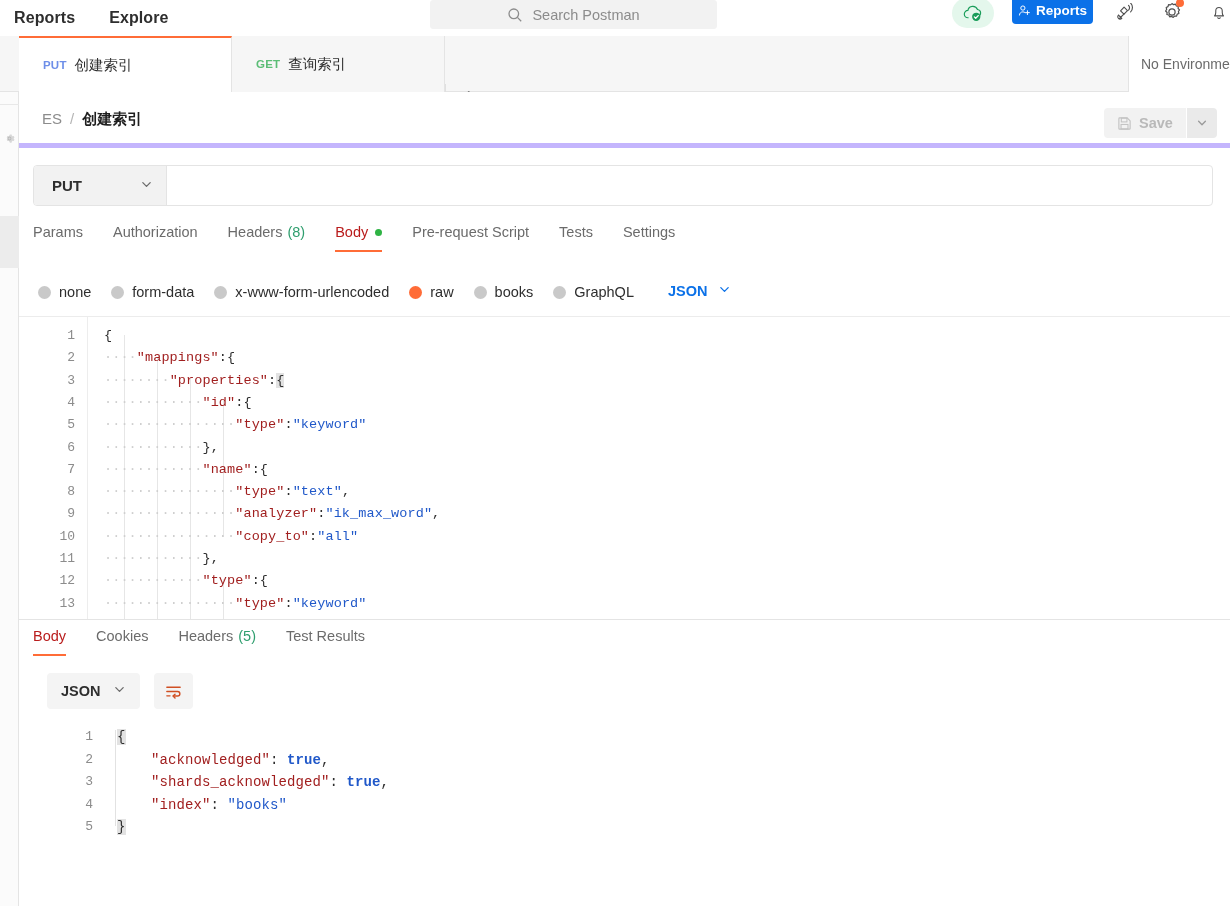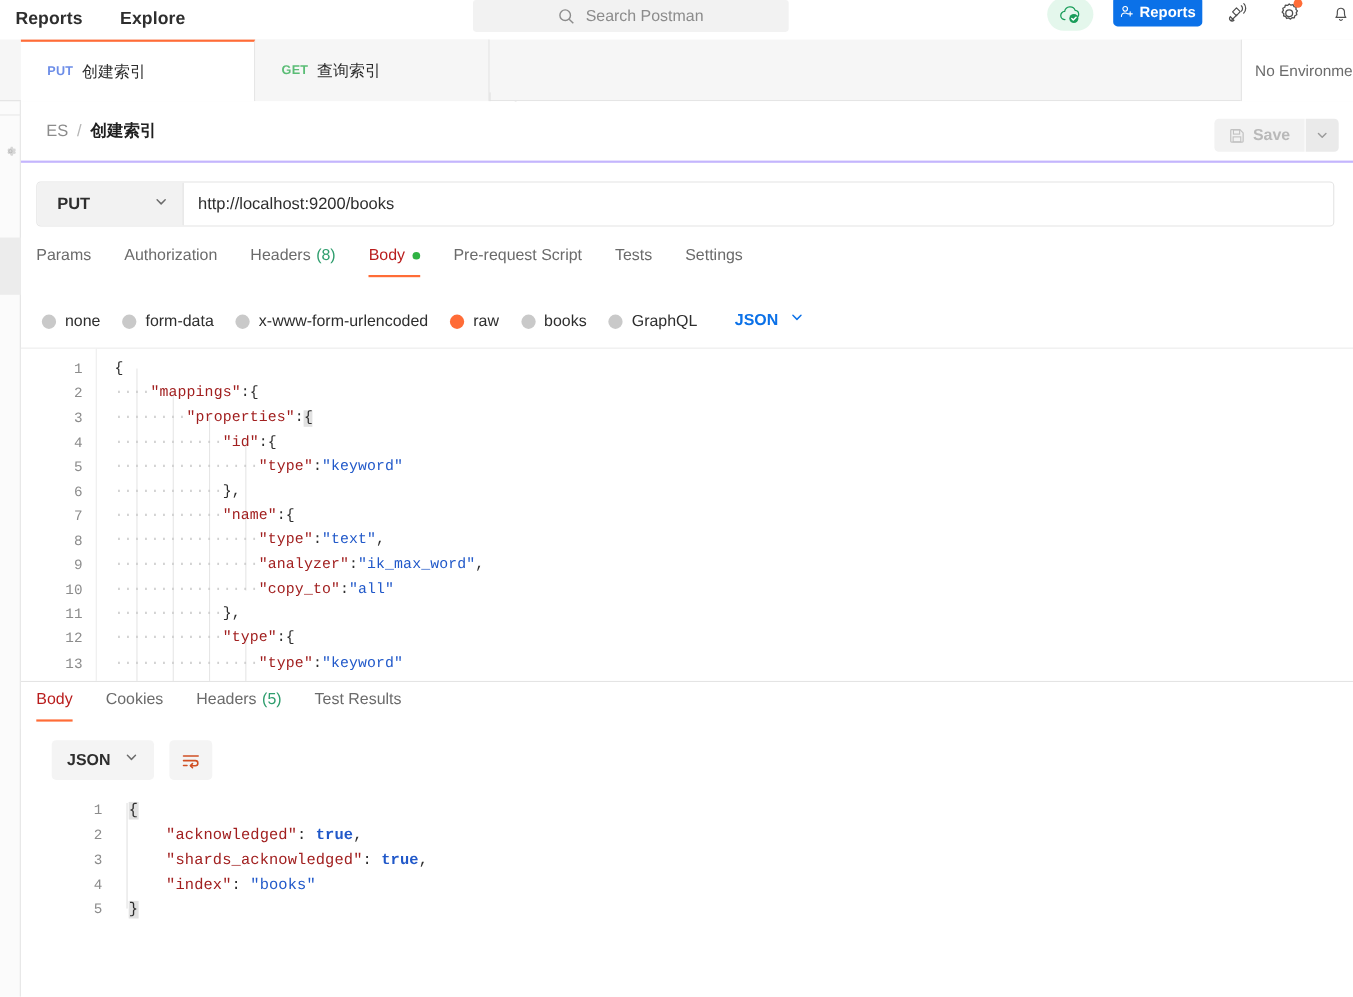--- a/index.html
+++ b/index.html
@@ -105,21 +105,21 @@
     position: absolute; left: 4px; top: 94px; width: 11px; height: 11px;
     opacity: .45;
   }
   .rail-block {
     position: absolute; left: 0; top: 180px; width: 19px; height: 52px; background: #ececec;
   }
 
   
   .crumbrow {
     position: absolute; left: 19px; top: 92px; width: 1211px; height: 56px;
-    background: #fff; border-bottom: 2px solid #c4b5fd;
+    background: #fff; border-bottom: 5px solid #c4b5fd;
   }
   .crumb {
     position: absolute; left: 23px; top: 18px;
     display: flex; align-items: baseline; font-size: 15px;
   }
   .crumb-root { color: #8c8c8c; cursor: pointer; font-weight: 500; }
   .crumb-sep { color: #b5b5b5; margin: 0 8px; }
   .crumb-leaf { color: #1f1f1f; font-weight: bold; }
   .save-grp {
     position: absolute; left: 1085px; top: 16px; height: 30px;
@@ -389,21 +389,20 @@
 
 <div class="urlbar">
   <div class="method-sel">
     <span class="mname">PUT</span>
     <span>
       <svg width="13" height="13" viewBox="0 0 12 12">
           <path d="M2.6 4.3L6 7.7l3.4-3.4" fill="none" stroke="#6b6b6b" stroke-width="1.2" stroke-linecap="round" stroke-linejoin="round"></path>
         </svg>
     </span>
   </div>
-  <div class="url-input">http://localhost:9200/books</div>
 </div>
 
 <div class="reqtabs">
   <div class="rt">
       <span>Params</span>
     </div>
   <div class="rt">
       <span>Authorization</span>
     </div>
   <div class="rt">

